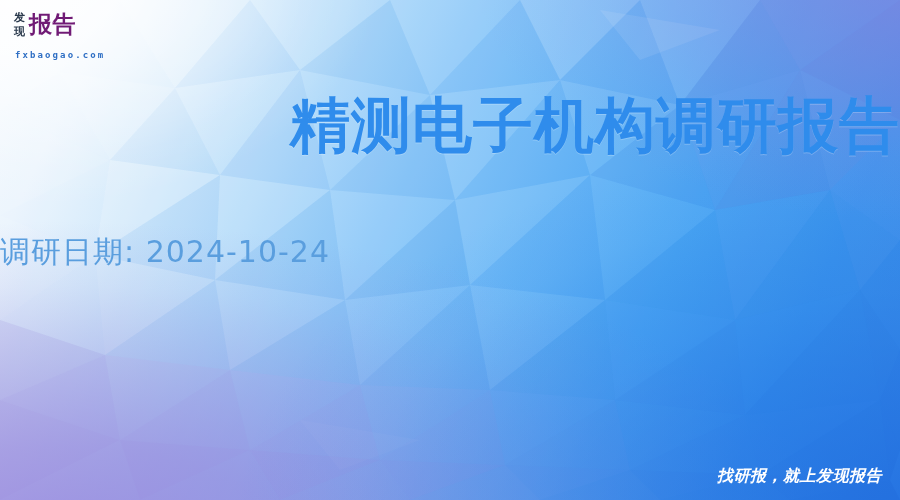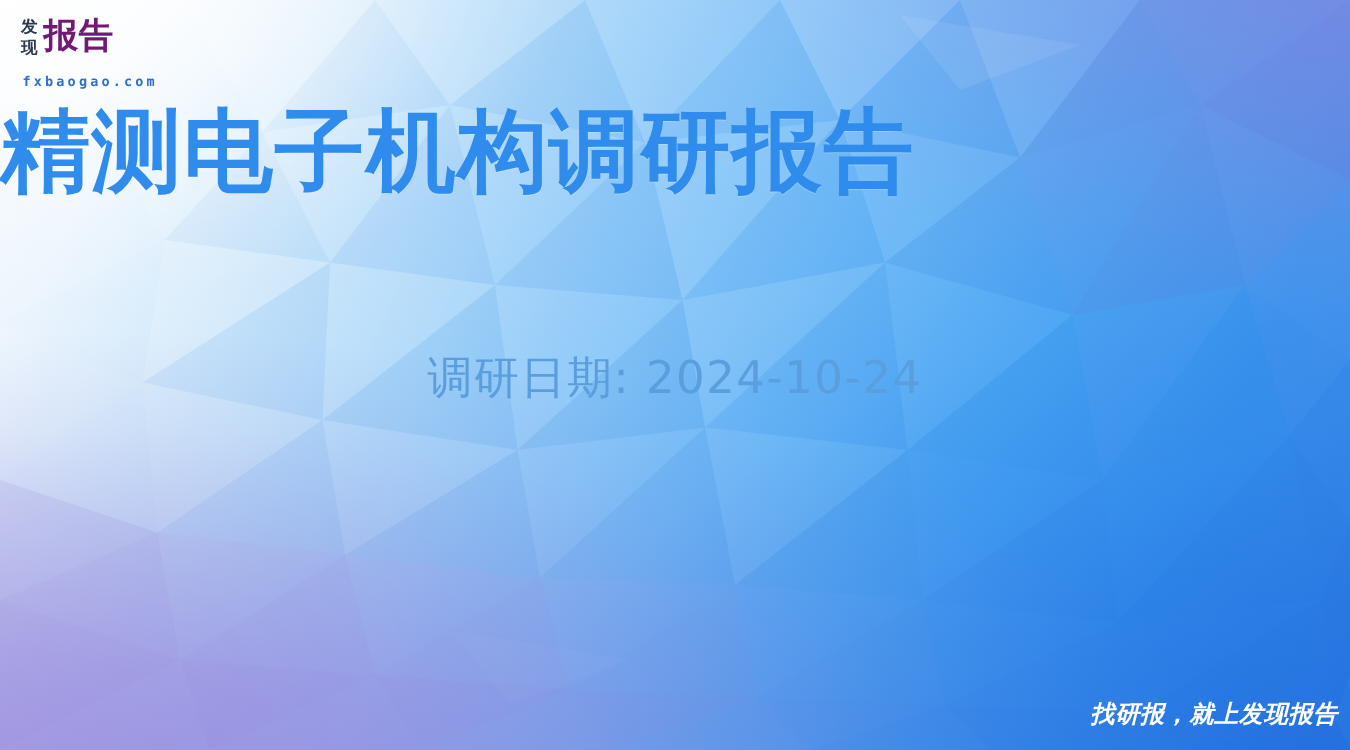--- a/index.html
+++ b/index.html
@@ -125,53 +125,52 @@
     letter-spacing: 2.1px;
     font-family: "DejaVu Sans Mono", "Liberation Mono", monospace;
     user-select: none;
   }
 
   
   .headline-wrap {
     position: absolute;
     left: 0;
     right: 0;
-    top: 68px;
-    text-align: left;
+    top: 92px;
+    text-align: right;
   }
   .headline {
     font-size: 60px;
     font-weight: 900;
     color: #2f8cec;
     letter-spacing: 1px;
     line-height: 1.12;
     margin: 0;
     font-family: "DejaVu Sans", "Liberation Sans", sans-serif;
     text-shadow: 0 1px 0 rgba(255,255,255,0.22);
   }
   .subtitle-wrap {
     position: absolute;
     left: 0;
     right: 0;
     top: 232px;
-    text-align: center;
   }
   .subtitle {
     font-size: 30px;
     font-weight: 400;
     color: #5a9ede;
     letter-spacing: 1px;
     margin: 0;
     font-family: "DejaVu Sans", "Liberation Sans", sans-serif;
   }
 
   
   .tagline {
     position: absolute;
-    right: 8px;
+    right: 18px;
     bottom: 13px;
     font-size: 16px;
     font-weight: 700;
     font-style: italic;
     color: #ffffff;
     letter-spacing: 0.5px;
     font-family: "DejaVu Sans", "Liberation Sans", sans-serif;
     user-select: none;
     white-space: nowrap;
   }

